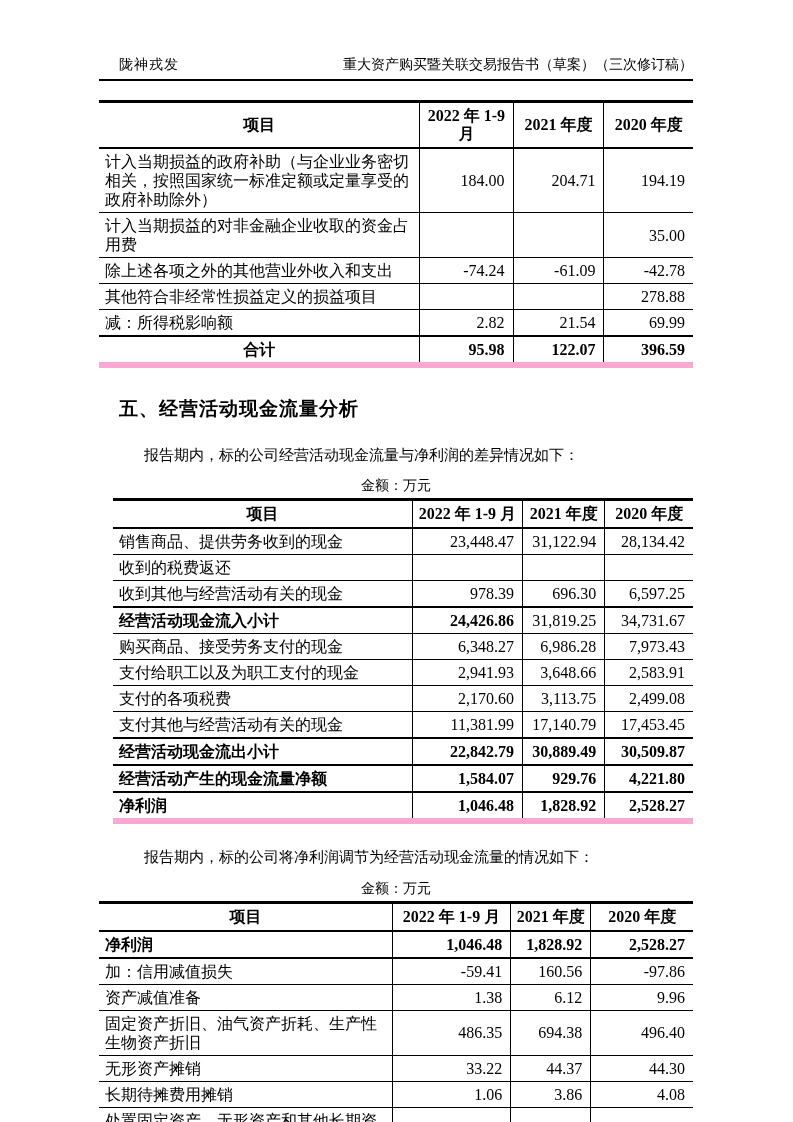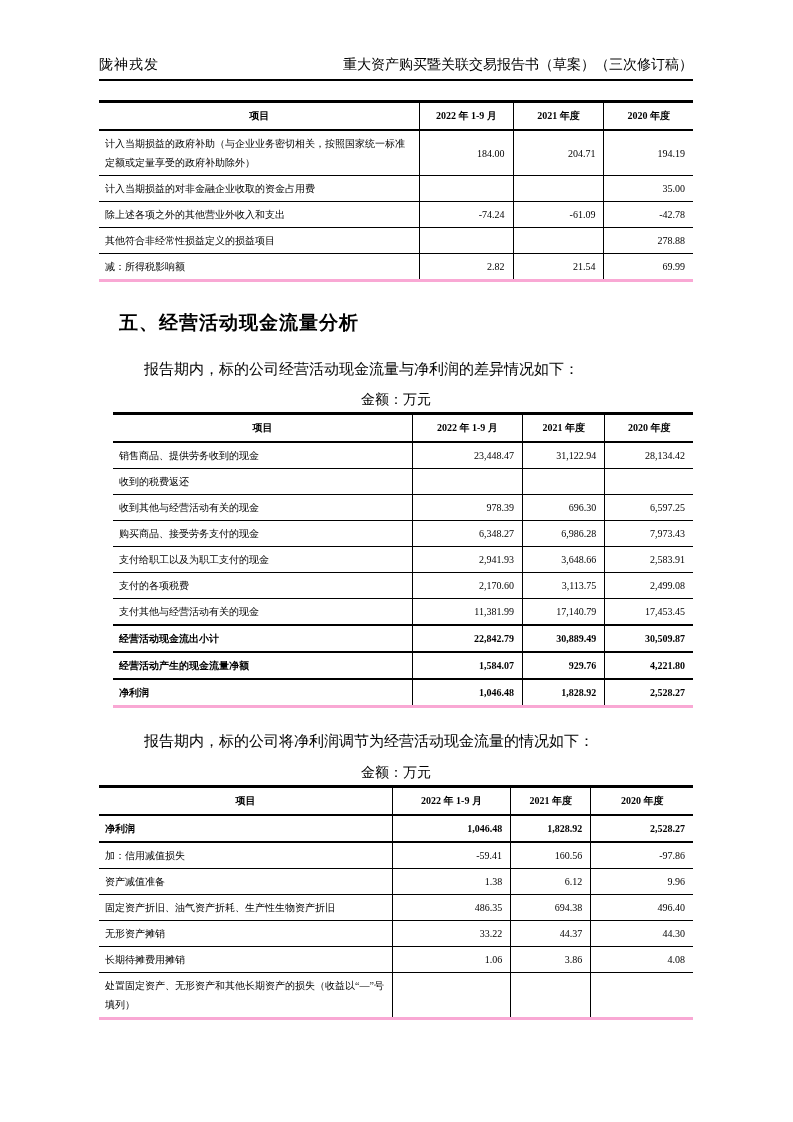--- a/index.html
+++ b/index.html
@@ -8,25 +8,25 @@
     width:793px; height:1122px; overflow:hidden;
     padding:56px 100px 0 99px;
     font-family:"Liberation Serif","DejaVu Serif",serif;
     color:#000;
   }
   
   .page-head {
     display:flex; justify-content:space-between; align-items:flex-end;
     border-bottom:2px solid #000; padding-bottom:5px; font-size:14px;
   }
-  .page-head .left { letter-spacing:1px; }
+  .page-head .left { margin-left:20px; letter-spacing:1px; }
   
   table { border-collapse:collapse; width:100%;
-          border-top:3px solid #000; border-bottom:3px solid #f9a8d4;
-          font-size:10px; table-layout:fixed; }
+          border-top:3px solid #000; border-bottom:6px solid #f9a8d4;
+          font-size:16px; table-layout:fixed; }
   #table1 { margin-top:19px; }
   #table2, #table3 { width:calc(100% - 14px); margin-left:14px; }
   #table3 { width:100%; margin-left:0; }
   thead tr { border-bottom:2px solid #000; }
   tbody tr { border-bottom:1px solid #000; }
   tbody tr:last-child { border-bottom:none; }
   tr.strong-top { border-top:2px solid #000; }
   th { font-weight:bold; text-align:center; padding:4px 2px; line-height:18px; }
   td { padding:3px 6px; line-height:19px; vertical-align:middle; }
   td.num { text-align:right; padding-right:8px; font-family:"Liberation Serif","DejaVu Serif",serif; }
@@ -91,20 +91,26 @@
         <td class="num"></td>
         <td class="num"></td>
         <td class="num">278.88</td>
       </tr>
       <tr>
         <td class="label">减：所得税影响额</td>
         <td class="num">2.82</td>
         <td class="num">21.54</td>
         <td class="num">69.99</td>
       </tr>
+      <tr class="strong-top">
+        <td class="label b c">合计</td>
+        <td class="num b">95.98</td>
+        <td class="num b">122.07</td>
+        <td class="num b">396.59</td>
+      </tr>
     </tbody>
 </table>
 
 <h2 class="section-title">五、经营活动现金流量分析</h2>
 
 <p class="para">报告期内，标的公司经营活动现金流量与净利润的差异情况如下：</p>
 <div class="unit">金额：万元</div>
 
 <table id="table2">
   <colgroup>
@@ -133,20 +139,26 @@
         <td class="num"></td>
         <td class="num"></td>
         <td class="num"></td>
       </tr>
       <tr>
         <td class="label">收到其他与经营活动有关的现金</td>
         <td class="num">978.39</td>
         <td class="num">696.30</td>
         <td class="num">6,597.25</td>
       </tr>
+      <tr class="strong-top">
+        <td class="label b">经营活动现金流入小计</td>
+        <td class="num b">24,426.86</td>
+        <td class="num">31,819.25</td>
+        <td class="num">34,731.67</td>
+      </tr>
       <tr>
         <td class="label">购买商品、接受劳务支付的现金</td>
         <td class="num">6,348.27</td>
         <td class="num">6,986.28</td>
         <td class="num">7,973.43</td>
       </tr>
       <tr>
         <td class="label">支付给职工以及为职工支付的现金</td>
         <td class="num">2,941.93</td>
         <td class="num">3,648.66</td>

